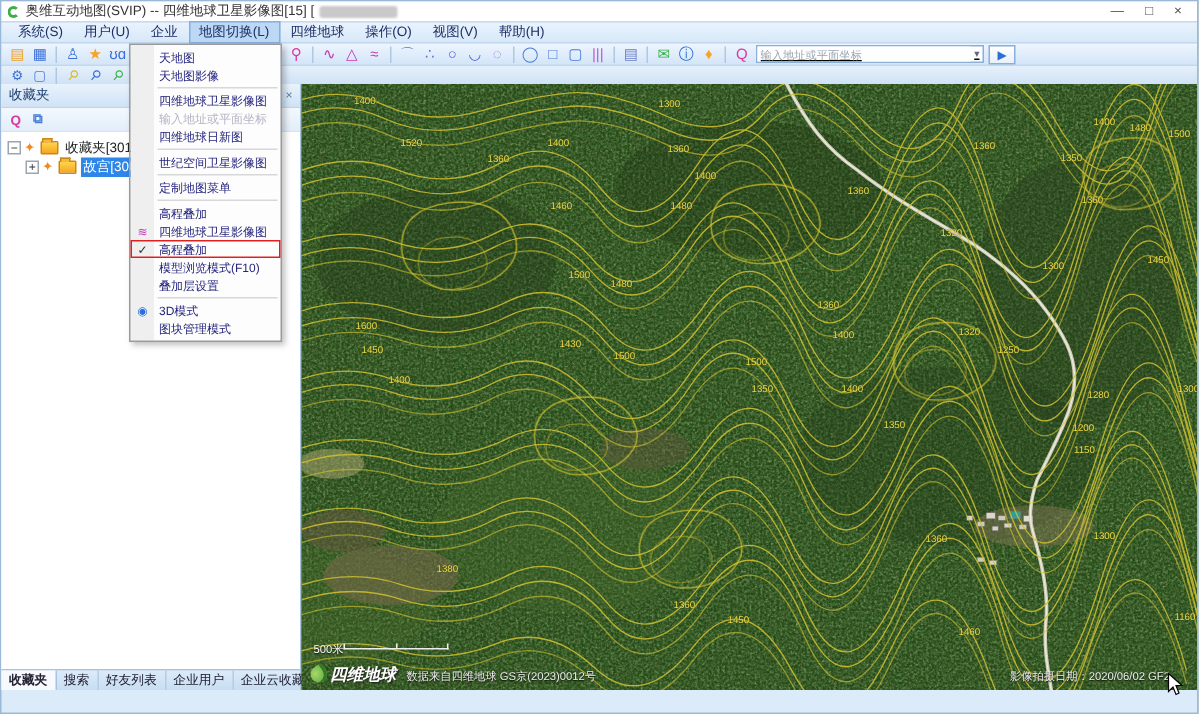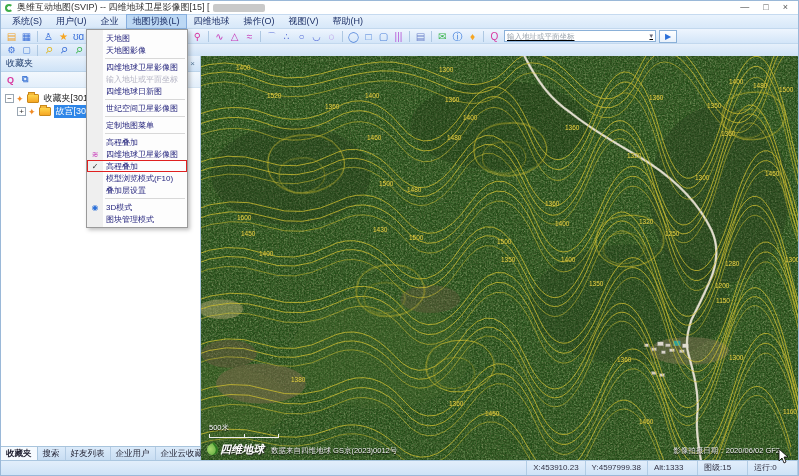--- a/index.html
+++ b/index.html
@@ -51,21 +51,21 @@
   .tree-label.selected { background:#2e86e8; color:#fff; }
   .sb-tabs { height:14px; background:linear-gradient(#dcebfa,#c8ddf2); border-top:1px solid #a8c4dc; display:flex; align-items:stretch; font-size:8.5px; color:#223; }
   .tab { padding:0 5px; line-height:13px; border-right:1px solid #b4cce4; white-space:nowrap; }
   .tab.active { background:#f6fafe; border-right:1px solid #a8c4dc; font-weight:bold; }
 
   
   .map { position:relative; flex:1; overflow:hidden; background:#33491f; }
   .map svg.base { position:absolute; inset:0; width:100%; height:100%; }
   .map-labels { position:absolute; inset:0; pointer-events:none; }
   .elev { position:absolute; font-size:6.5px; color:#e8d84a; text-shadow:0 0 1px #4a4a10; white-space:nowrap; }
-  .map-scale { position:absolute; left:8px; bottom:22px; color:#fff; font-size:7.5px; text-shadow:0 1px 1px #000; display:flex; flex-direction:column; }
+  .map-scale { position:absolute; left:8px; bottom:22px; color:#fff; font-size:7.5px; text-shadow:0 1px 1px #000; display:flex; flex-direction:row; }
   .scale-bar { width:70px; height:4px; border-left:1px solid #eee; border-right:1px solid #eee; border-bottom:1px solid #eee; margin-top:1px; position:relative; }
   .scale-bar::before { content:""; position:absolute; left:50%; bottom:0; width:1px; height:3px; background:#eee; }
   .map-logo { position:absolute; left:6px; bottom:3px; display:flex; align-items:center; color:#fff; font-size:11px; font-weight:bold; font-style:italic; text-shadow:1px 1px 1px #222; }
   .leaf { width:11px; height:11px; margin-right:2px; background:radial-gradient(circle at 35% 35%, #a8d86a, #4f9e35); border-radius:50% 2px 50% 50%; transform:rotate(-35deg); box-shadow:inset -2px -1px 0 #2f7a22; }
   .map-attrib { position:absolute; left:70px; bottom:4px; color:#eee; font-size:7.5px; text-shadow:0 1px 1px #000; white-space:nowrap; }
   .map-capture { position:absolute; right:18px; bottom:4px; color:#eee; font-size:7.5px; text-shadow:0 1px 1px #000; white-space:nowrap; }
 
   
   .popup-menu { position:absolute; top:28px; left:85px; width:102px; background:#fdfdfd; border:1px solid #9a9a9a; box-shadow:2px 2px 4px rgba(0,0,0,.25); z-index:50; padding:2px 0;
     background:linear-gradient(to right,#efefef 16px,#fdfdfd 16px); }
@@ -420,28 +420,18 @@
       <div class="pm-item" data-name="menu-item-mode-3d">
         <span class="pm-gutter" data-name="3d-icon" style="color: rgb(42, 111, 216);">◉</span>
         <span class="pm-label" data-name="menu-item-label">3D模式</span>
       </div>
       <div class="pm-item" data-name="menu-item-tile-manage-mode">
         <span class="pm-gutter" data-name="menu-gutter"></span>
         <span class="pm-label" data-name="menu-item-label">图块管理模式</span>
       </div>
     </div>
 
-  <div class="statusbar" data-name="statusbar">
-    <div class="status-fill" data-name="statusbar-filler"></div>
-    <div style="display:flex;height:100%;" data-name="statusbar-cells">
-        <div class="status-cell" data-name="status-x">X:453910.23</div>
-        <div class="status-cell" data-name="status-y">Y:4597999.38</div>
-        <div class="status-cell" data-name="status-alt">Alt:1333</div>
-        <div class="status-cell" data-name="status-map-level">图级:15</div>
-        <div class="status-cell" data-name="status-run">运行:0</div>
-      </div>
-  </div>
 
   <svg class="cursor" width="12" height="16" data-name="mouse-cursor-icon">
     <polygon points="1,1 1,13 4,10 6,15 8,14 6,9 10,9" fill="#fff" stroke="#000" stroke-width="0.8"></polygon>
   </svg>
 
 </div>
 
 </body></html>

